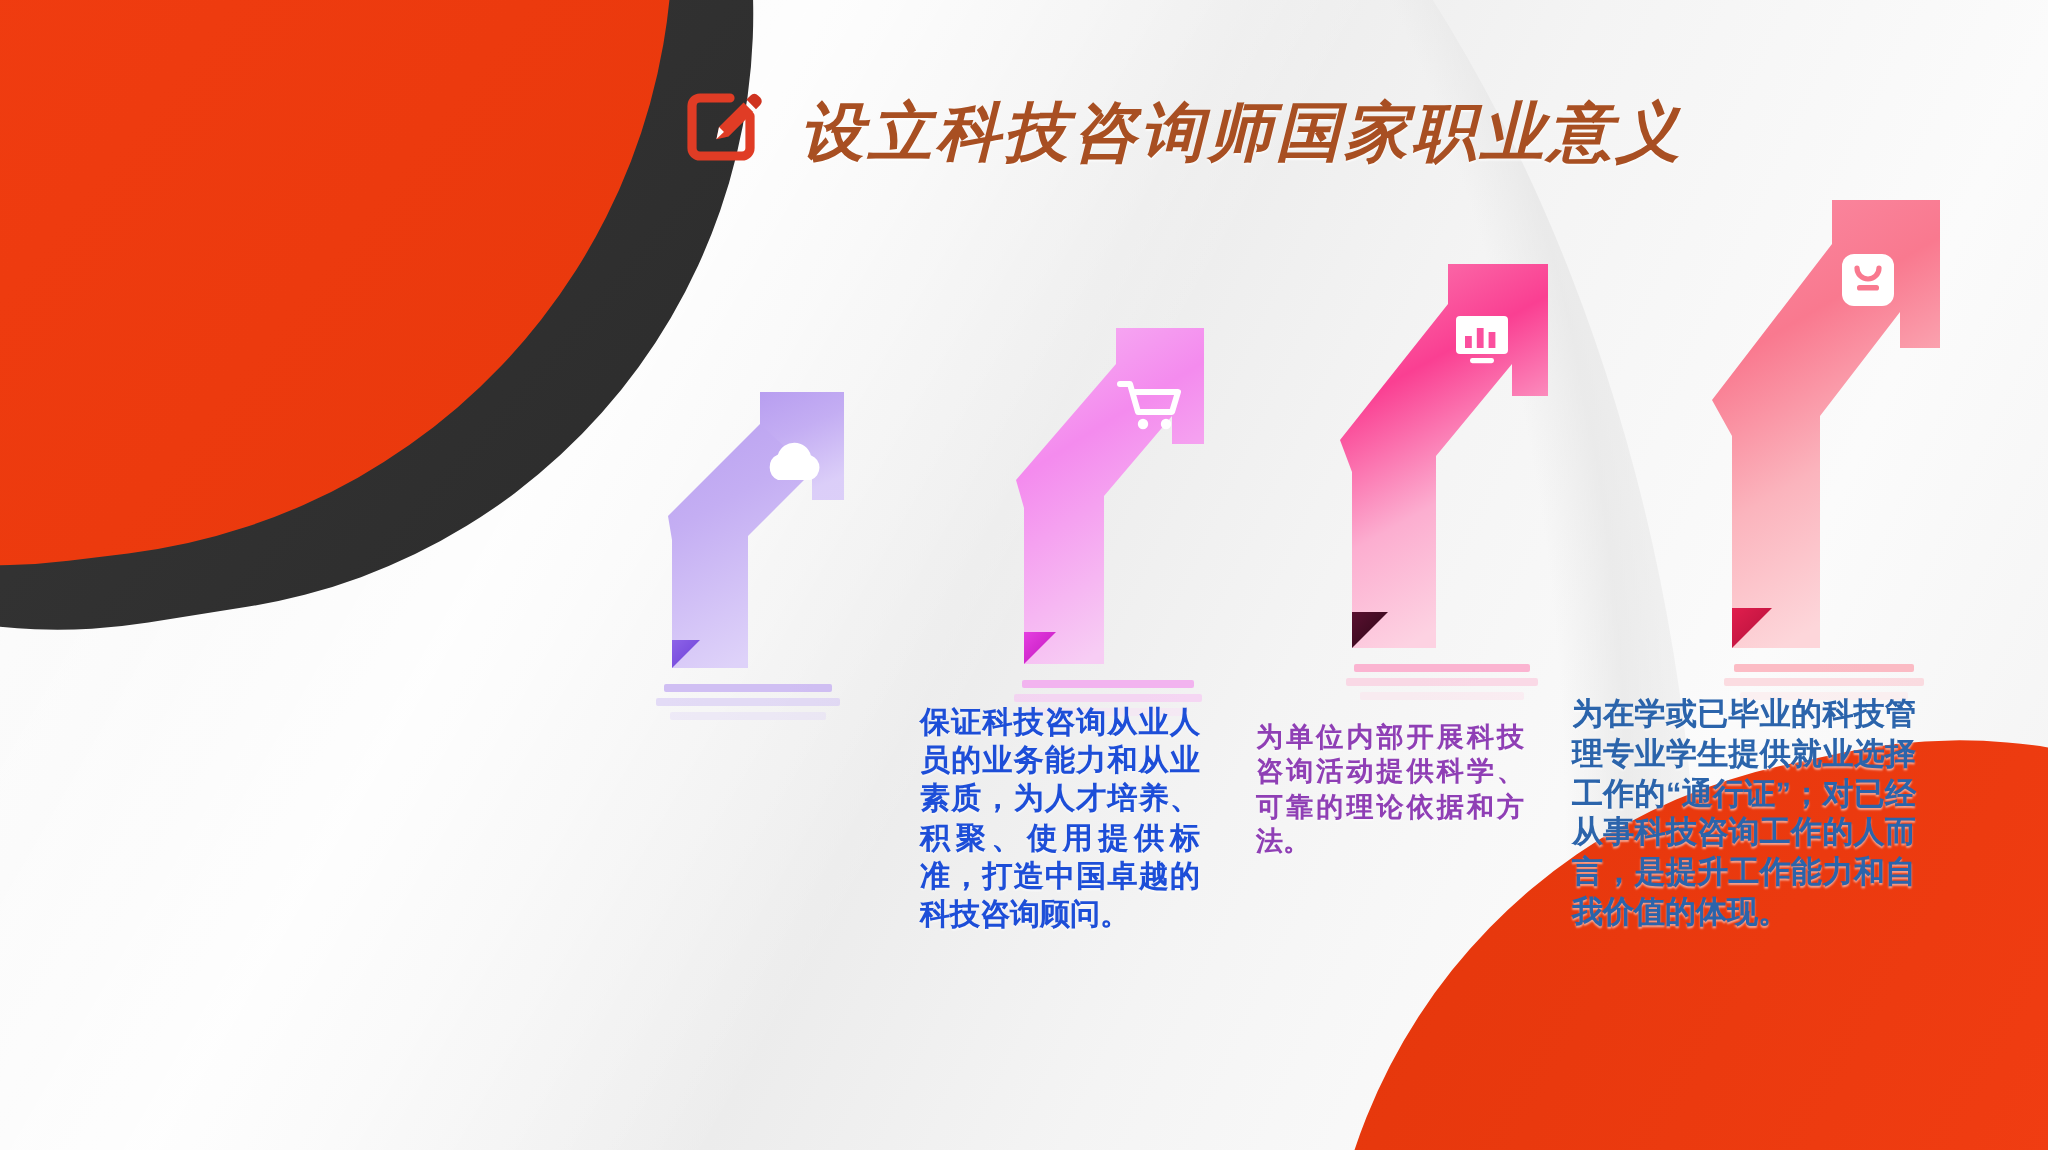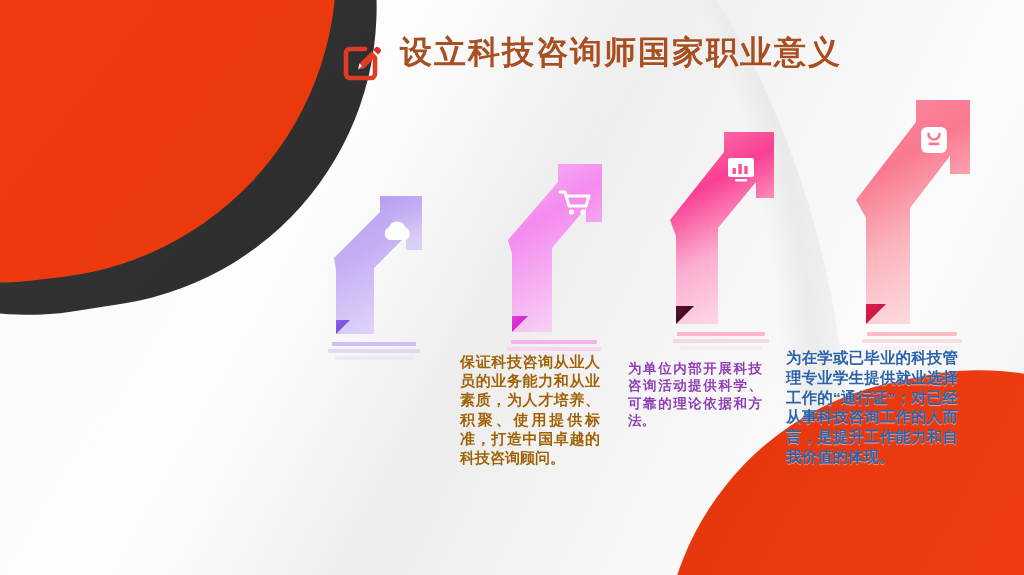--- a/index.html
+++ b/index.html
@@ -89,23 +89,24 @@
     border-radius: 300px 290px 0 0;
     transform: rotate(-16deg);
   }
 
   
   .title-bar {
     position: absolute;
     left: 338px;
     top: 36px;
     display: flex;
-    align-items: flex-start;
+    align-items: flex-end;
     gap: 16px;
     z-index: 40;
+    font-style: italic;
   }
   .edit-icon {
     width: 46px;
     height: 46px;
     position: relative;
     flex: none;
   }
   .edit-icon svg { display: block; }
   .title-text {
     font-size: 32px;
@@ -145,21 +146,21 @@
   .txt-block {
     position: absolute;
     z-index: 30;
     font-weight: bold;
     line-height: 1.28;
     text-align: justify;
     text-justify: inter-character;
     text-shadow: 0 1px 1px rgba(255,255,255,0.55);
   }
   .txt-1 { left: 268px; top: 354px; width: 158px; font-size: 14.5px; color: #96573a; }
-  .txt-2 { left: 460px; top: 352px; width: 140px; font-size: 15px;   color: #a16207; }
+  .txt-2 { left: 460px; top: 352px; width: 140px; font-size: 15px;   color: #1d4ed8; }
   .txt-3 { left: 628px; top: 360px; width: 134px; font-size: 13.5px; color: #8f3fb5; }
   .txt-4 { left: 786px; top: 348px; width: 172px; font-size: 15.5px; color: #2b64ab; }
 </style>
 </head>
 <body>
 
 <div id="slide">
 
   <div class="bg-base"></div>
   <div class="bg-arc arc-1"></div>

